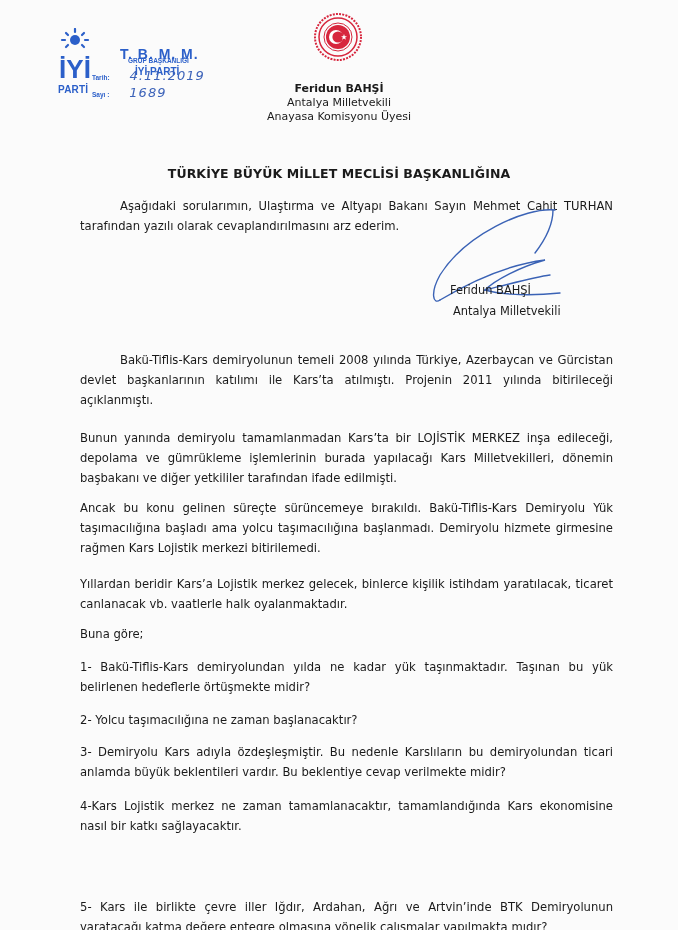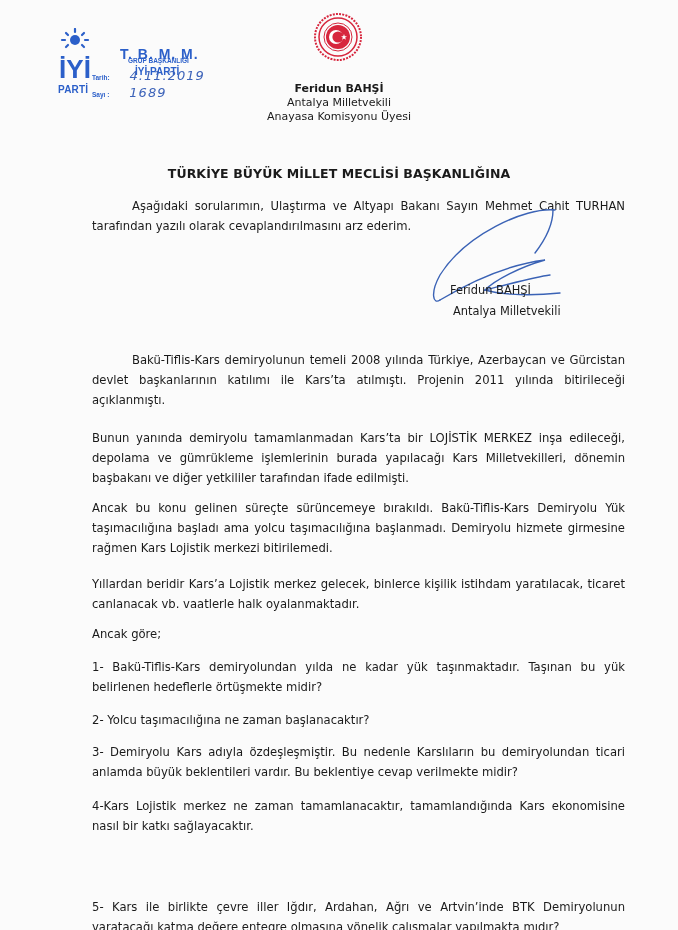--- a/index.html
+++ b/index.html
@@ -15,21 +15,21 @@
   .stamp .tbmm { position: absolute; left: 64px; top: 18px; font-family: "Liberation Sans", sans-serif; font-weight: 900; font-size: 14px; letter-spacing: 1px; color: #2b5fc9; }
   .stamp .iyi { position: absolute; left: 79px; top: 6px; font-family: Liberation Sans, sans-serif; font-weight: 700; font-size: 10px; color: #2b5fc9; margin-top: 32px; }
   .stamp .grup { position: absolute; left: 72px; top: 29px; font-family: "Liberation Sans", sans-serif; font-weight: 700; font-size: 6.5px; color: #2b5fc9; }
   .stamp .row { position: absolute; left: 36px; font-family: "Liberation Sans", sans-serif; font-weight: 700; font-size: 6.5px; color: #2b5fc9; }
   .stamp .hand { font-family: "DejaVu Sans", sans-serif; font-weight: 400; font-size: 13px; color: #3d63b9; margin-left: 20px; font-style: italic; letter-spacing: 1px; }
   
   .emblem { left: 313px; top: 12px; width: 50px; height: 50px; }
   .author { left: 230px; top: 82px; width: 218px; text-align: center; font-size: 11px; line-height: 14px; }
   .author .name { font-weight: 700; }
   .title { left: 0; top: 166px; width: 678px; text-align: center; font-weight: 700; font-size: 12.5px; letter-spacing: 0.1px; }
-  .para { left: 92px; width: 533px; font-size: 11.6px; line-height: 20px; text-align: justify; text-align-last: left; }
+  .para { left: 80px; width: 533px; font-size: 11.6px; line-height: 20px; text-align: justify; text-align-last: left; }
   .para.indent { text-indent: 40px; }
   .sig-name { left: 450px; top: 283px; font-size: 11.4px; }
   .sig-title { left: 453px; top: 304px; font-size: 11.4px; }
   .signature { left: 425px; top: 205px; width: 150px; height: 110px; }
 </style>
 </head>
 <body>
 
 <div class="abs stamp">
   <svg class="logo" viewBox="0 0 40 60">
@@ -87,19 +87,19 @@
     <path d="M128,5 C128,20 120,35 110,48"></path>
   </g>
 </svg>
 <div class="abs sig-name">Feridun BAHŞİ</div>
 <div class="abs sig-title">Antalya Milletvekili</div>
 
 <div class="abs para indent" style="top:350px;">Bakü-Tiflis-Kars demiryolunun temeli 2008 yılında Türkiye, Azerbaycan ve Gürcistan devlet başkanlarının katılımı ile Kars’ta atılmıştı. Projenin 2011 yılında bitirileceği açıklanmıştı.</div>
 <div class="abs para" style="top:428px;">Bunun yanında demiryolu tamamlanmadan Kars’ta bir LOJİSTİK MERKEZ inşa edileceği, depolama ve gümrükleme işlemlerinin burada yapılacağı Kars Milletvekilleri, dönemin başbakanı ve diğer yetkililer tarafından ifade edilmişti.</div>
 <div class="abs para" style="top:498px;">Ancak bu konu gelinen süreçte sürüncemeye bırakıldı. Bakü-Tiflis-Kars Demiryolu Yük taşımacılığına başladı ama yolcu taşımacılığına başlanmadı. Demiryolu hizmete girmesine rağmen Kars Lojistik merkezi bitirilemedi.</div>
 <div class="abs para" style="top:574px;">Yıllardan beridir Kars’a Lojistik merkez gelecek, binlerce kişilik istihdam yaratılacak, ticaret canlanacak vb. vaatlerle halk oyalanmaktadır.</div>
-<div class="abs para" style="top:624px;">Ancak göre;</div>
+<div class="abs para" style="top:624px;">Buna göre;</div>
 
 <div class="abs para" style="top:657px;">1- Bakü-Tiflis-Kars demiryolundan yılda ne kadar yük taşınmaktadır. Taşınan bu yük belirlenen hedeflerle örtüşmekte midir?</div>
 <div class="abs para" style="top:710px;">2- Yolcu taşımacılığına ne zaman başlanacaktır?</div>
 <div class="abs para" style="top:742px;">3- Demiryolu Kars adıyla özdeşleşmiştir. Bu nedenle Karslıların bu demiryolundan ticari anlamda büyük beklentileri vardır. Bu beklentiye cevap verilmekte midir?</div>
 <div class="abs para" style="top:796px;">4-Kars Lojistik merkez ne zaman tamamlanacaktır, tamamlandığında Kars ekonomisine nasıl bir katkı sağlayacaktır.</div>
 <div class="abs para" style="top:849px;margin-top:48px;">5- Kars ile birlikte çevre iller Iğdır, Ardahan, Ağrı ve Artvin’inde BTK Demiryolunun yaratacağı katma değere entegre olmasına yönelik çalışmalar yapılmakta mıdır?</div>
 
 </body></html>

